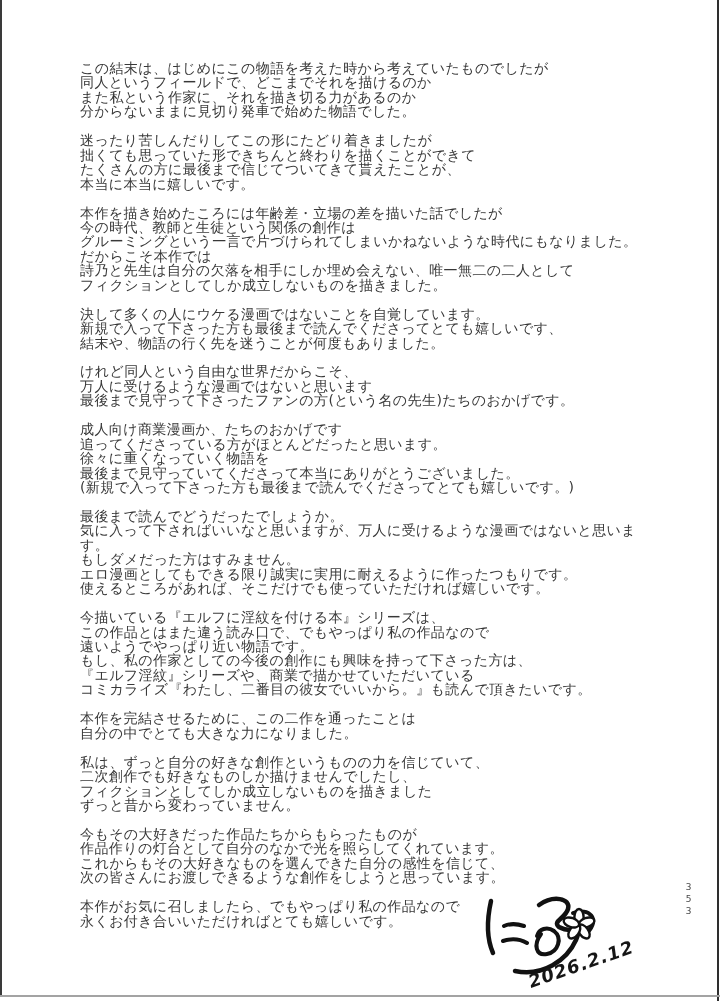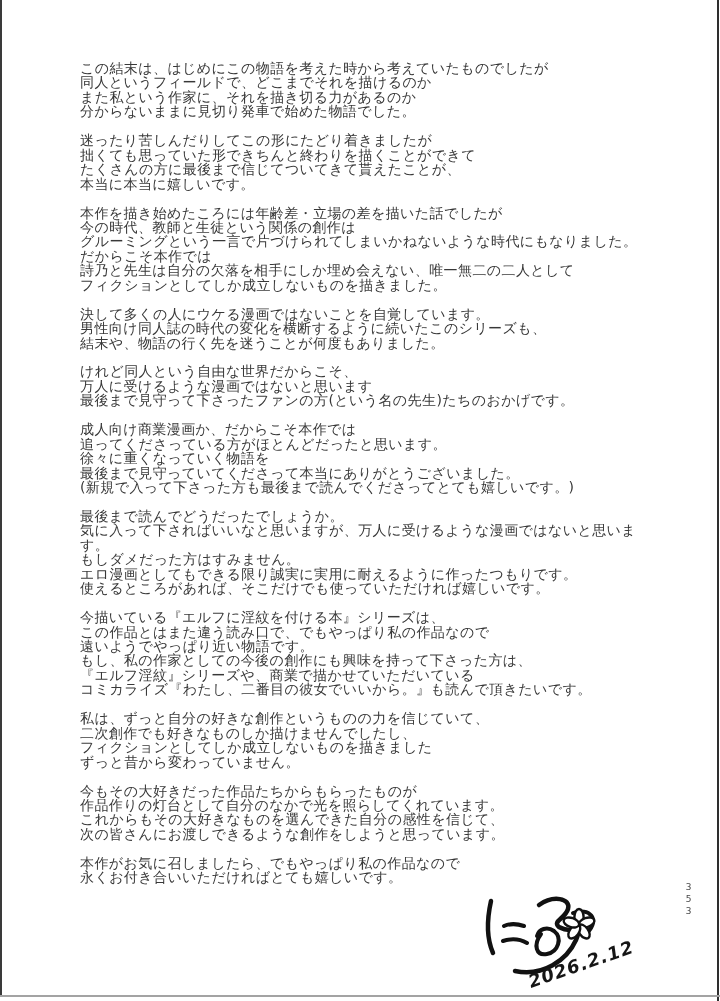--- a/index.html
+++ b/index.html
@@ -94,41 +94,43 @@
 拙くても思っていた形できちんと終わりを描くことができて
 たくさんの方に最後まで信じてついてきて貰えたことが、
 本当に本当に嬉しいです。</p>
     <p>本作を描き始めたころには年齢差・立場の差を描いた話でしたが
 今の時代、教師と生徒という関係の創作は
 グルーミングという一言で片づけられてしまいかねないような時代にもなりました。
 だからこそ本作では
 詩乃と先生は自分の欠落を相手にしか埋め会えない、唯一無二の二人として
 フィクションとしてしか成立しないものを描きました。</p>
     <p>決して多くの人にウケる漫画ではないことを自覚しています。
-男性向け同人誌の時代の変化を横断するように続いたこのシリーズも、
+新規で入って下さった方も最後まで読んでくださってとても嬉しいです、
 結末や、物語の行く先を迷うことが何度もありました。</p>
     <p>けれど同人という自由な世界だからこそ、
 万人に受けるような漫画ではないと思います
 最後まで見守って下さったファンの方(という名の先生)たちのおかげです。</p>
-    <p>成人向け商業漫画か、だからこそ本作では
+    <p>成人向け商業漫画か、たちのおかげです
 追ってくださっている方がほとんどだったと思います。
 徐々に重くなっていく物語を
 最後まで見守っていてくださって本当にありがとうございました。
 (新規で入って下さった方も最後まで読んでくださってとても嬉しいです。)</p>
     <p>最後まで読んでどうだったでしょうか。
 気に入って下さればいいなと思いますが、万人に受けるような漫画ではないと思います。
 もしダメだった方はすみません。
 エロ漫画としてもできる限り誠実に実用に耐えるように作ったつもりです。
 使えるところがあれば、そこだけでも使っていただければ嬉しいです。</p>
     <p>今描いている『エルフに淫紋を付ける本』シリーズは、
 この作品とはまた違う読み口で、でもやっぱり私の作品なので
 遠いようでやっぱり近い物語です。
 もし、私の作家としての今後の創作にも興味を持って下さった方は、
 『エルフ淫紋』シリーズや、商業で描かせていただいている
 コミカライズ『わたし、二番目の彼女でいいから。』も読んで頂きたいです。</p>
+    <p>本作を完結させるために、この二作を通ったことは
+自分の中でとても大きな力になりました。</p>
     <p>私は、ずっと自分の好きな創作というものの力を信じていて、
 二次創作でも好きなものしか描けませんでしたし、
 フィクションとしてしか成立しないものを描きました
 ずっと昔から変わっていません。</p>
     <p>今もその大好きだった作品たちからもらったものが
 作品作りの灯台として自分のなかで光を照らしてくれています。
 これからもその大好きなものを選んできた自分の感性を信じて、
 次の皆さんにお渡しできるような創作をしようと思っています。</p>
     <p>本作がお気に召しましたら、でもやっぱり私の作品なので
 永くお付き合いいただければとても嬉しいです。</p>

